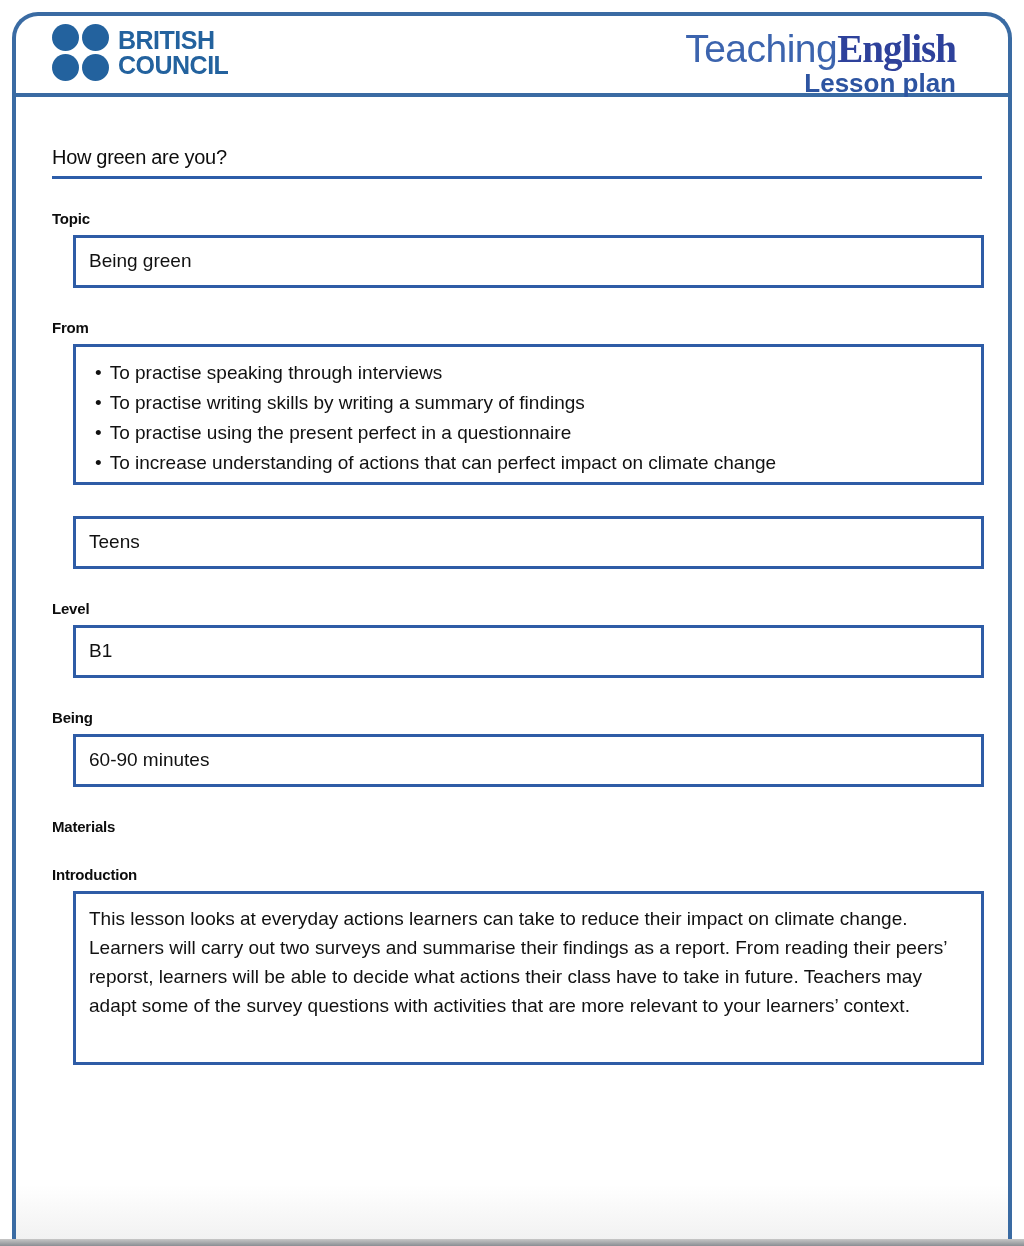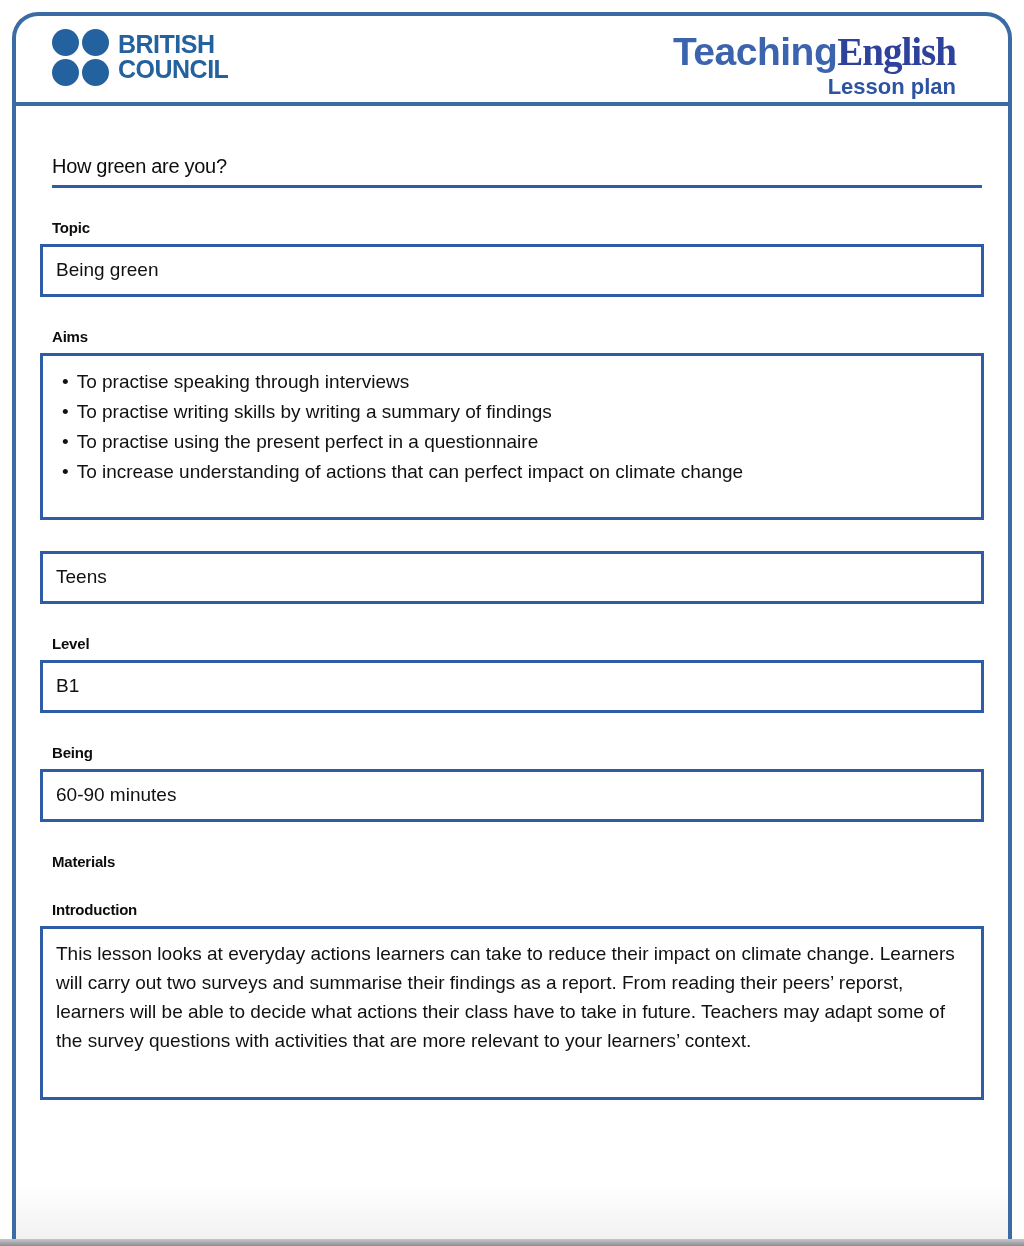--- a/index.html
+++ b/index.html
@@ -18,44 +18,45 @@
   .frame {
     position: absolute;
     left: 12px; right: 12px; top: 12px; bottom: 0;
     border: 4px solid #3a6ba3;
     border-bottom: none;
     border-radius: 26px 26px 0 0;
     background: linear-gradient(180deg, #ffffff 0%, #ffffff 95%, #f0f0f0 100%);
   }
   
   .header {
-    height: 90px;
+    height: 81px;
     border-bottom: 4px solid #3a6ba3;
     display: flex;
     justify-content: space-between;
+    align-items: center;
     padding: 0 52px 0 36px;
   }
   .logo { display: flex; align-items: center; gap: 9px; margin-top: -4px; }
   .dots {
     display: grid;
     grid-template-columns: 27px 27px;
     grid-template-rows: 27px 27px;
     gap: 3px;
   }
   .dot { width: 27px; height: 27px; border-radius: 50%; background: #23629e; }
   .logo-text {
     display: flex; flex-direction: column;
     font-weight: 700; font-size: 25px; line-height: 25px;
     color: #23629e; letter-spacing: -0.5px;
   }
   .brand { text-align: right; margin-top: 16px; }
   .brand-top { font-size: 39px; line-height: 40px; letter-spacing: -0.5px; }
-  .brand-top .teaching { color: #3c64ae; font-weight: 700; }
+  .brand-top .teaching { color: #3c64ae; font-weight: 400; }
   .brand-top .english  { color: #2e419b; font-weight: 700; letter-spacing: -1px; font-family: Liberation Serif, serif; }
-  .brand-sub { font-size: 22px; line-height: 27px; font-weight: 700; color: #2d54a1; margin-top: 1px; }
+  .brand-sub { font-size: 26px; line-height: 27px; font-weight: 700; color: #2d54a1; margin-top: 1px; }
   
   .content { padding: 0 24px 0 24px; }
   .title {
     margin: 49px 2px 0 12px;
     font-size: 20px;
     font-weight: 400;
     color: #0d0d0d;
     letter-spacing: -0.3px;
     padding-bottom: 7px;
     border-bottom: 3px solid #2d5da9;
@@ -65,28 +66,29 @@
     font-size: 15px; font-weight: 700; color: #0d0d0d;
     margin: 0 0 8px 12px;
     letter-spacing: -0.2px;
   }
   .sec-box {
     border: 3px solid #2e5ca6;
     background: #ffffff;
     padding: 10px 13px;
     font-size: 19px;
     line-height: 24px;
+    margin-left: 33px;
   }
   .box-text { padding: 1px 0 2px 0; }
   .bullet {
     padding-left: 6px;
     line-height: 30px;
   }
   .bullet::before { content: "\2022"; margin-right: 8px; }
-  .section[data-name="section-aims"] .sec-box { padding: 11px 13px 30px 13px; }
+  .section[data-name="section-aims"] .sec-box { padding: 11px 13px 4px 13px; }
   .section[data-name="section-materials"] .bullet { margin-left: 34px; }
   .section[data-name="section-introduction"] .sec-box {
     padding: 10px 13px 42px 13px;
     margin-bottom: 20px;
   }
   .para { line-height: 29px; }
   
   .bottom-shadow {
     position: absolute;
     left: 0; right: 0; bottom: 0; height: 7px;
@@ -122,21 +124,21 @@
     <div class="content" data-name="document-content">
       <h1 class="title" data-name="page-title">How green are you?</h1>
       <div id="sections" data-name="sections">
           <div class="section" data-name="section-topic">
             <div class="sec-label" data-name="section-label">Topic</div>
             <div class="sec-box" data-name="section-box">
               <div class="box-text" data-name="section-value">Being green</div>
             </div>
           </div>
           <div class="section" data-name="section-aims">
-            <div class="sec-label" data-name="section-label">Aims</div>
+            <div class="sec-label" data-name="section-label">From</div>
             <div class="sec-box" data-name="section-box">
               <div class="bullet" data-name="bullet-item">To practise speaking through interviews</div>
               <div class="bullet" data-name="bullet-item">To practise writing skills by writing a summary of findings</div>
               <div class="bullet" data-name="bullet-item">To practise using the present perfect in a questionnaire</div>
               <div class="bullet" data-name="bullet-item">To increase understanding of actions that can perfect impact on climate change</div>
             </div>
           </div>
           <div class="section" data-name="section-age-group">
             <div class="sec-box" data-name="section-box">
               <div class="box-text" data-name="section-value">Teens</div>

